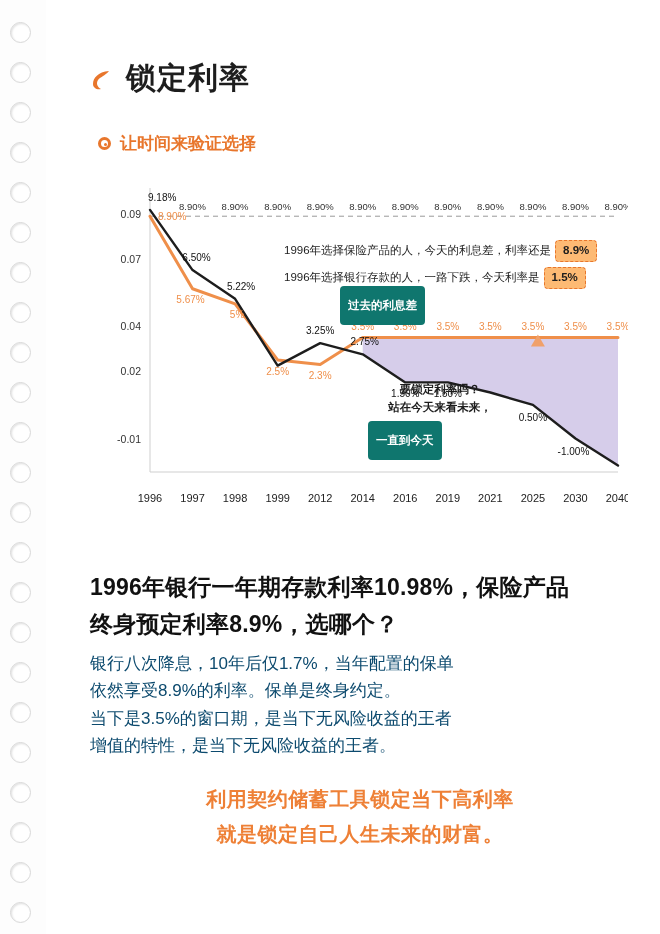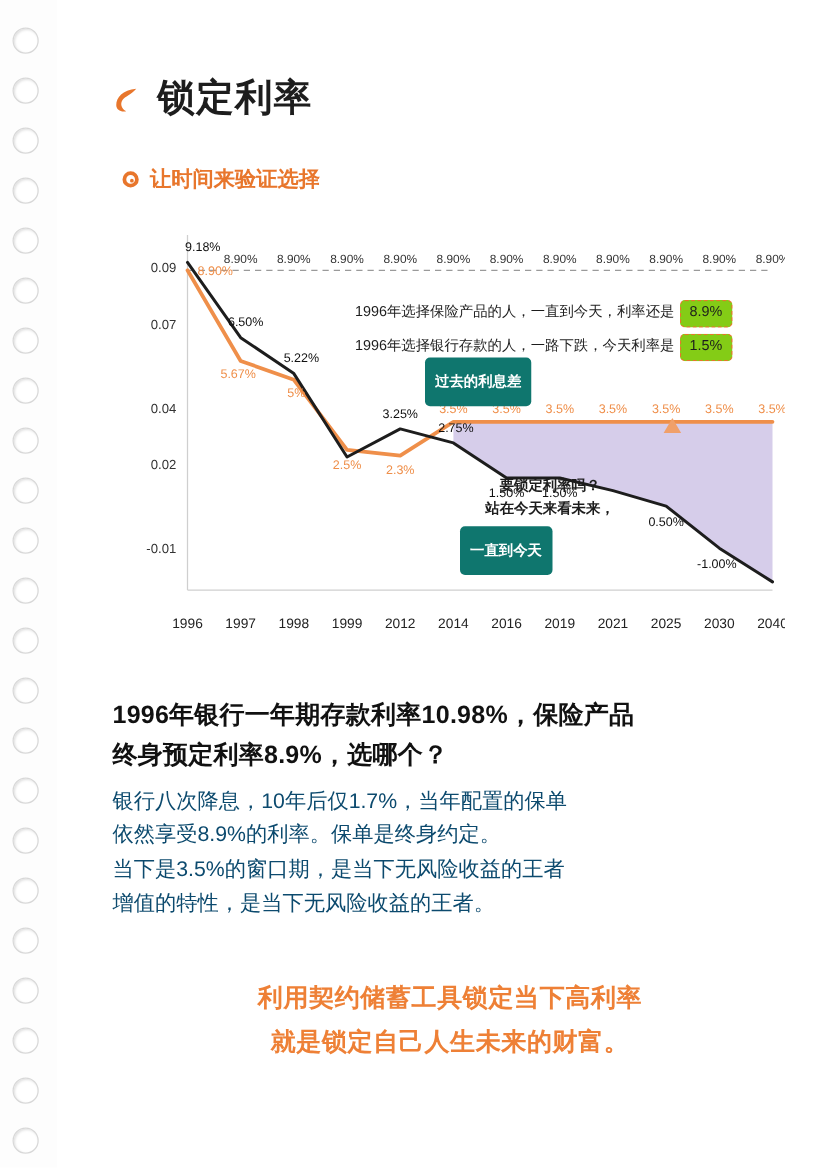--- a/index.html
+++ b/index.html
@@ -57,39 +57,40 @@
   
   .callout{
     position:absolute;font-size:11.5px;color:#1d1d1d;line-height:1.55;
   }
   .callout-1{
     left:196px;top:72px;width:252px;
   }
   .callout-1 .line{white-space:nowrap;}
   .val-box{
     display:inline-block;border:1px dashed #e8762c;border-radius:4px;
-    background:#84cc16;color:#1d1d1d;font-weight:normal;font-size:11.5px;
+    background:#fdba74;color:#1d1d1d;font-weight:bold;font-size:11.5px;
     padding:1px 7px;margin-left:4px;
   }
   .tag{
     display:inline-block;background:#0f766e;color:#fff;font-weight:bold;
     font-size:11.5px;border-radius:4px;padding:12px 8px;
   }
   .tag-past{position:absolute;left:252px;top:118px;}
   .callout-2{
     left:262px;top:213px;width:180px;text-align:center;font-weight:bold;
   }
   .tag-today{position:absolute;left:280px;top:253px;}
   
   .body-block{
     position:absolute;left:44px;top:556px;width:540px;
   }
   .body-title{
-    font-size:20px;font-weight:bold;color:#111;line-height:1.62;
+    font-size:23px;font-weight:bold;color:#111;line-height:1.62;
     letter-spacing:.2px;
+    margin-top:13px;
   }
   .body-para{
     margin-top:6px;font-size:17px;color:#0c4a6e;line-height:1.62;
   }
   .footer-block{
     position:absolute;left:44px;top:782px;width:540px;text-align:center;
   }
   .footer-line{
     font-size:20px;font-weight:bold;color:#ee8036;line-height:1.75;
     letter-spacing:.5px;
@@ -196,21 +197,21 @@
         <text x="359.8181818181818" y="334" text-anchor="middle" font-size="11" fill="#222" font-family="&quot;Liberation Sans&quot;,sans-serif">2019</text>
         <text x="402.3636363636364" y="334" text-anchor="middle" font-size="11" fill="#222" font-family="&quot;Liberation Sans&quot;,sans-serif">2021</text>
         <text x="444.90909090909093" y="334" text-anchor="middle" font-size="11" fill="#222" font-family="&quot;Liberation Sans&quot;,sans-serif">2025</text>
         <text x="487.45454545454544" y="334" text-anchor="middle" font-size="11" fill="#222" font-family="&quot;Liberation Sans&quot;,sans-serif">2030</text>
         <text x="530" y="334" text-anchor="middle" font-size="11" fill="#222" font-family="&quot;Liberation Sans&quot;,sans-serif">2040</text>
         <path d="M 442.90909090909093 178.47540983606558 l 7 -12 l 7 12 z" fill="#f0a06a"></path>
       </svg>
 
     <div class="callout callout-1">
       <div class="line">
-        <span>1996年选择保险产品的人，一直到今天，利率还是</span><span class="val-box">8.9%</span>
+        <span>1996年选择保险产品的人，今天的利息差，利率还是</span><span class="val-box">8.9%</span>
       </div>
       <div class="line" style="margin-top:5px;">
         <span>1996年选择银行存款的人，一路下跌，今天利率是</span><span class="val-box">1.5%</span>
       </div>
     </div>
     <span class="tag tag-past">过去的利息差</span>
 
     <div class="callout callout-2">
       <div>要锁定利率吗？</div>
       <div>站在今天来看未来，</div>

